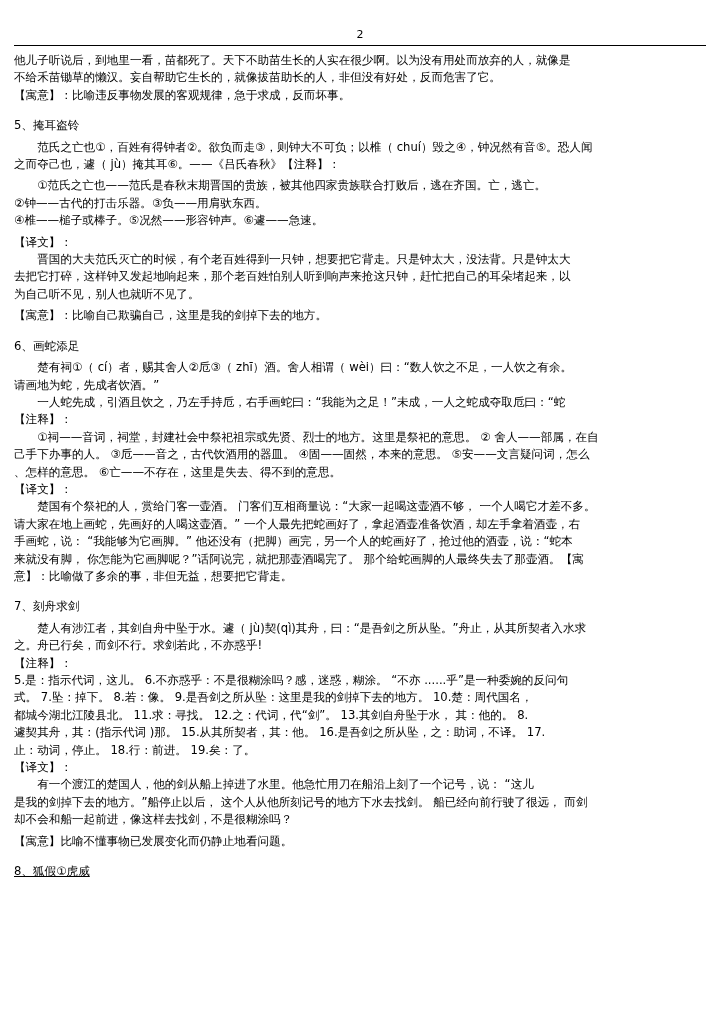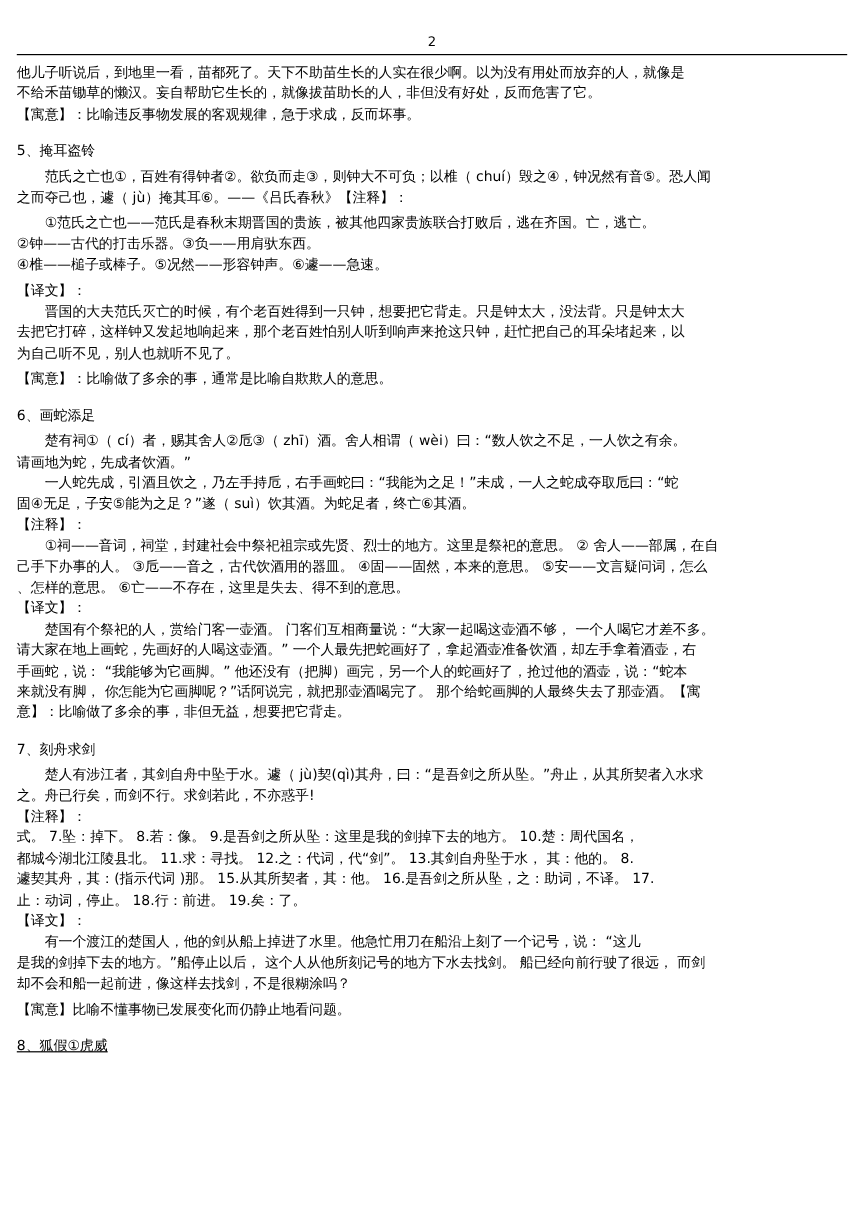--- a/index.html
+++ b/index.html
@@ -83,46 +83,46 @@
       <p class="heading">5、掩耳盗铃</p>
       <p class="para indent2">范氏之亡也①，百姓有得钟者②。欲负而走③，则钟大不可负；以椎（ chuí）毁之④，钟况然有音⑤。恐人闻</p>
       <p class="para">之而夺己也，遽（ jù）掩其耳⑥。——《吕氏春秋》【注释】：</p>
       <p class="para smallgap indent2">①范氏之亡也——范氏是春秋末期晋国的贵族，被其他四家贵族联合打败后，逃在齐国。亡，逃亡。</p>
       <p class="para">②钟——古代的打击乐器。③负——用肩驮东西。</p>
       <p class="para">④椎——槌子或棒子。⑤况然——形容钟声。⑥遽——急速。</p>
       <p class="para smallgap">【译文】：</p>
       <p class="para indent2">晋国的大夫范氏灭亡的时候，有个老百姓得到一只钟，想要把它背走。只是钟太大，没法背。只是钟太大</p>
       <p class="para">去把它打碎，这样钟又发起地响起来，那个老百姓怕别人听到响声来抢这只钟，赶忙把自己的耳朵堵起来，以</p>
       <p class="para">为自己听不见，别人也就听不见了。</p>
-      <p class="para smallgap">【寓意】：比喻做了多余的事，通常是比喻自欺欺人的意思。</p>
+      <p class="para smallgap">【寓意】：比喻自己欺骗自己，这里是我的剑掉下去的地方。</p>
     </div>
 
     <div>
       <p class="heading">6、画蛇添足</p>
       <p class="para indent2">楚有祠①（ cí）者，赐其舍人②卮③（ zhī）酒。舍人相谓（ wèi）曰：“数人饮之不足，一人饮之有余。</p>
       <p class="para">请画地为蛇，先成者饮酒。”</p>
       <p class="para indent2">一人蛇先成，引酒且饮之，乃左手持卮，右手画蛇曰：“我能为之足！”未成，一人之蛇成夺取卮曰：“蛇</p>
-      <p class="para">固④无足，子安⑤能为之足？”遂（ suì）饮其酒。为蛇足者，终亡⑥其酒。</p>
       <p class="para">【注释】：</p>
       <p class="para indent2">①祠——音词，祠堂，封建社会中祭祀祖宗或先贤、烈士的地方。这里是祭祀的意思。 ② 舍人——部属，在自</p>
       <p class="para">己手下办事的人。 ③卮——音之，古代饮酒用的器皿。 ④固——固然，本来的意思。 ⑤安——文言疑问词，怎么</p>
       <p class="para">、怎样的意思。 ⑥亡——不存在，这里是失去、得不到的意思。</p>
       <p class="para">【译文】：</p>
       <p class="para indent2">楚国有个祭祀的人，赏给门客一壶酒。 门客们互相商量说：“大家一起喝这壶酒不够， 一个人喝它才差不多。</p>
       <p class="para">请大家在地上画蛇，先画好的人喝这壶酒。” 一个人最先把蛇画好了，拿起酒壶准备饮酒，却左手拿着酒壶，右</p>
       <p class="para">手画蛇，说： “我能够为它画脚。” 他还没有（把脚）画完，另一个人的蛇画好了，抢过他的酒壶，说：“蛇本</p>
       <p class="para">来就没有脚， 你怎能为它画脚呢？”话阿说完，就把那壶酒喝完了。 那个给蛇画脚的人最终失去了那壶酒。【寓</p>
       <p class="para">意】：比喻做了多余的事，非但无益，想要把它背走。</p>
     </div>
 
     <div>
       <p class="heading">7、刻舟求剑</p>
       <p class="para indent2">楚人有涉江者，其剑自舟中坠于水。遽（   jù)契(qì)其舟，曰：“是吾剑之所从坠。”舟止，从其所契者入水求</p>
       <p class="para">之。舟已行矣，而剑不行。求剑若此，不亦惑乎!</p>
       <p class="para">【注释】：</p>
+      <p class="para">5.是：指示代词，这儿。       6.不亦惑乎：不是很糊涂吗？感，迷惑，糊涂。 “不亦 ......乎”是一种委婉的反问句</p>
       <p class="para">式。      7.坠：掉下。      8.若：像。      9.是吾剑之所从坠：这里是我的剑掉下去的地方。      10.楚：周代国名，</p>
       <p class="para">都城今湖北江陵县北。      11.求：寻找。      12.之：代词，代“剑”。      13.其剑自舟坠于水， 其：他的。      8.</p>
       <p class="para">遽契其舟，其：(指示代词 )那。      15.从其所契者，其：他。      16.是吾剑之所从坠，之：助词，不译。      17.</p>
       <p class="para">止：动词，停止。      18.行：前进。      19.矣：了。</p>
       <p class="para">【译文】：</p>
       <p class="para indent2">有一个渡江的楚国人，他的剑从船上掉进了水里。他急忙用刀在船沿上刻了一个记号，说：      “这儿</p>
       <p class="para">是我的剑掉下去的地方。”船停止以后， 这个人从他所刻记号的地方下水去找剑。 船已经向前行驶了很远， 而剑</p>
       <p class="para">却不会和船一起前进，像这样去找剑，不是很糊涂吗？</p>
       <p class="para smallgap">【寓意】比喻不懂事物已发展变化而仍静止地看问题。</p>
     </div>

